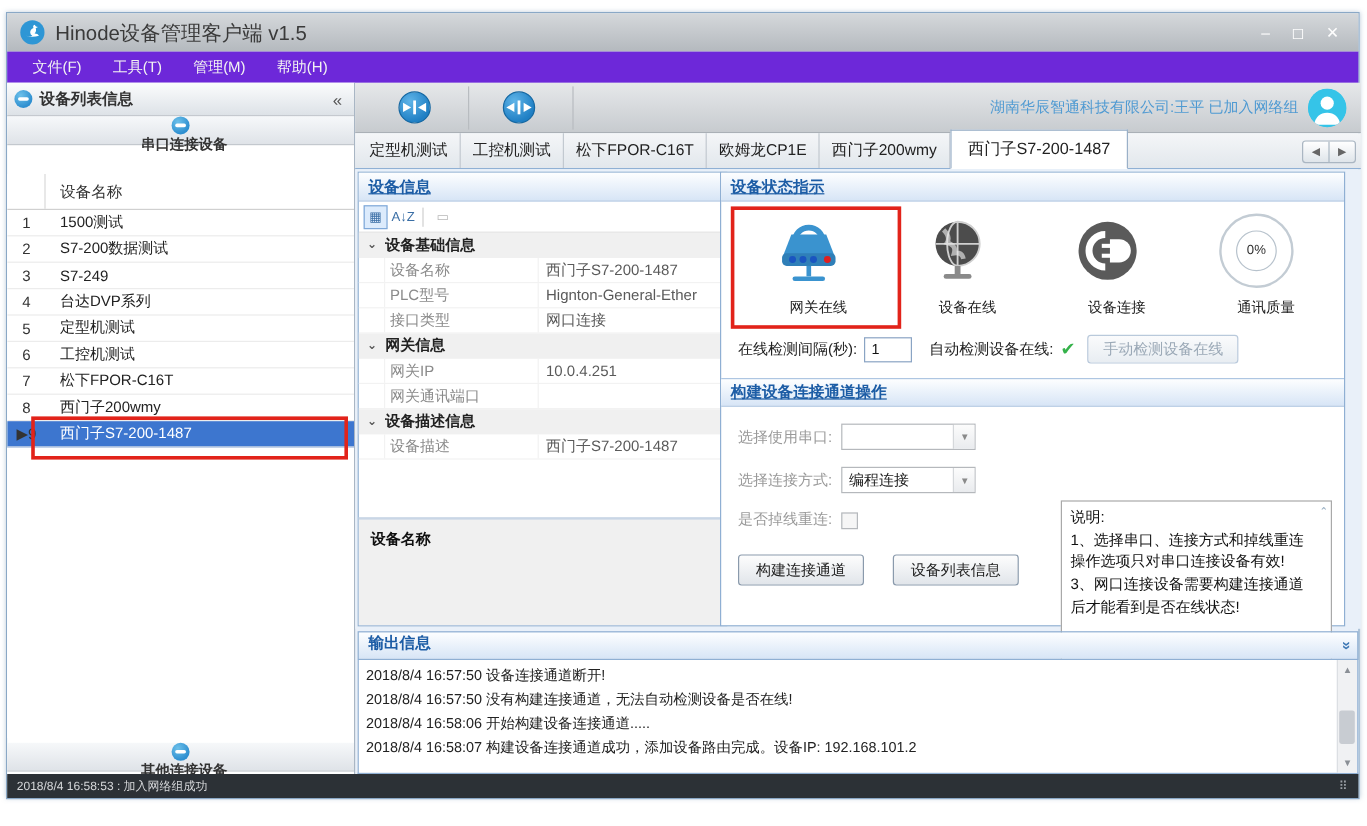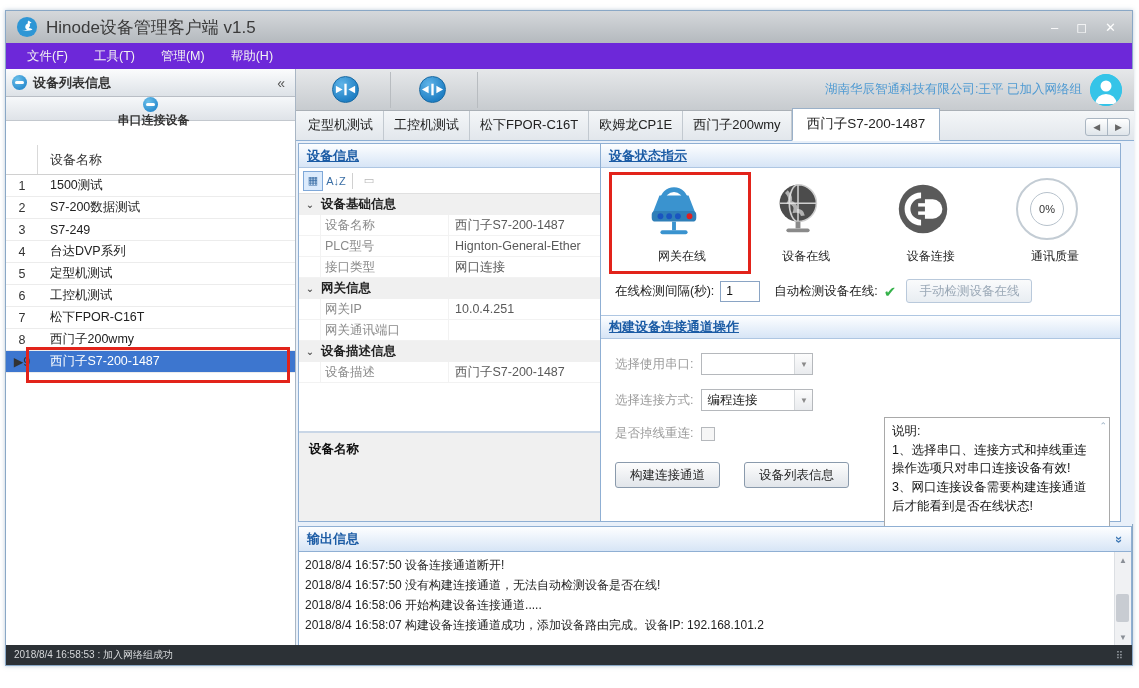--- a/index.html
+++ b/index.html
@@ -105,21 +105,21 @@
   .chkbox { width:14px; height:14px; border:1px solid #b5b8bc; background:#f6f6f6; }
   .btn-row { display:flex; gap:24px; margin:20px 0 0 14px; }
   .btn { height:26px; padding:0 14px; border:1px solid #8a9aac; border-radius:3px; background:linear-gradient(#fdfdfd,#e1e5ea); font-size:12.5px; color:#222; line-height:24px; }
   .notebox { position:absolute; right:10px; top:64px; width:226px; height:170px; border:1px solid #a9a9a9; background:#fff; padding:4px 16px 4px 7px; font-size:12.5px; color:#111; line-height:1.45; }
   .note-line { margin-bottom:1px; }
   .note-scroll-up, .note-scroll-dn { position:absolute; right:2px; color:#9ab0c4; font-size:9px; }
   .note-scroll-up { top:2px; } .note-scroll-dn { bottom:2px; }
 
   
   .output { position:absolute; left:2px; top:457px; width:834px; height:119px; }
-  .out-header { height:24px; background:linear-gradient(#fdfeff,#d7e5f6); border:1px solid #8fafd3; display:flex; align-items:center; padding:12px 8px; font-size:13px; font-weight:bold; color:#1c5ca5; }
+  .out-header { height:24px; background:linear-gradient(#fdfeff,#d7e5f6); border:1px solid #8fafd3; display:flex; padding:0 8px; font-size:13px; font-weight:bold; color:#1c5ca5; }
   .out-collapse { margin-left:auto; color:#3e78b5; font-size:13px; transform:rotate(90deg); }
   .out-body { position:relative; height:95px; border:1px solid #8fafd3; border-top:none; background:#fff; overflow:hidden; }
   .log-lines { padding:3px 6px; font-size:12px; color:#222; line-height:20px; white-space:nowrap; }
   .scrollbar { position:absolute; right:0; top:0; width:17px; height:100%; background:#f0f1f3; border-left:1px solid #dcdfe3; display:flex; flex-direction:column; justify-content:space-between; align-items:center; }
   .sb-arrow { font-size:8px; color:#8a8f96; padding:4px 0; }
   .sb-thumb { position:absolute; right:2px; top:42px; width:13px; height:28px; background:#c8ccd2; border-radius:2px; }
 
   
   .statusbar { position:absolute; left:0; bottom:0; width:100%; height:20px; background:#2c3136; display:flex; align-items:center; padding:0 8px; }
   .statusbar .st-text { color:#d6d8da; font-size:10px; }
@@ -198,20 +198,24 @@
             </div>
             <div class="dev-row">
               <div class="dev-num">8</div>
               <div class="dev-name">西门子200wmy</div>
             </div>
             <div class="dev-row sel">
               <div class="dev-num">▶9</div>
               <div class="dev-name">西门子S7-200-1487</div>
             </div>
           </div>
+      </div>
+      <div class="sb-band sb-footer">
+        <span class="circ-icon"></span>
+        <span class="lbl">其他连接设备</span>
       </div>
       <div class="anno" style="left:20px; top:278px; width:264px; height:36px;"></div>
     </div>
 
     <div class="rightarea">
 
       <div class="toolbar">
         <div class="tool-btn">
           <span class="tool-ico">
             <svg viewBox="0 0 26 26" width="25" height="25">

